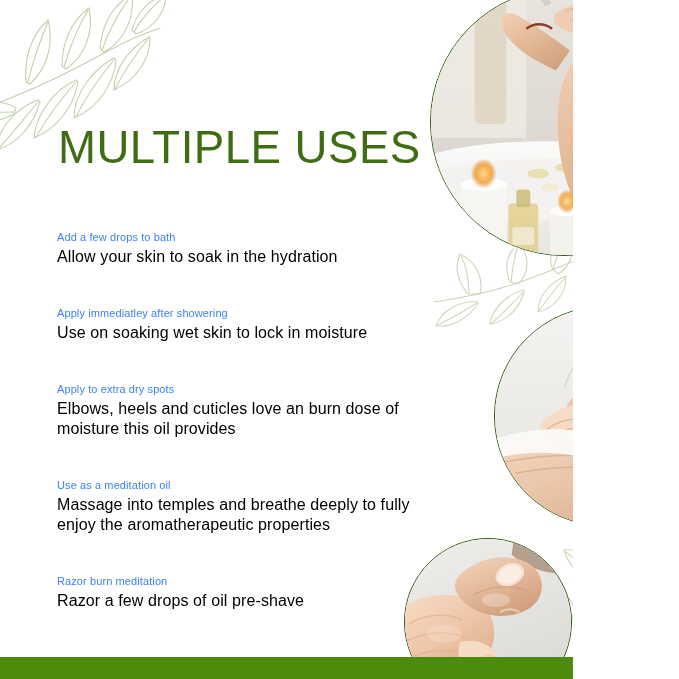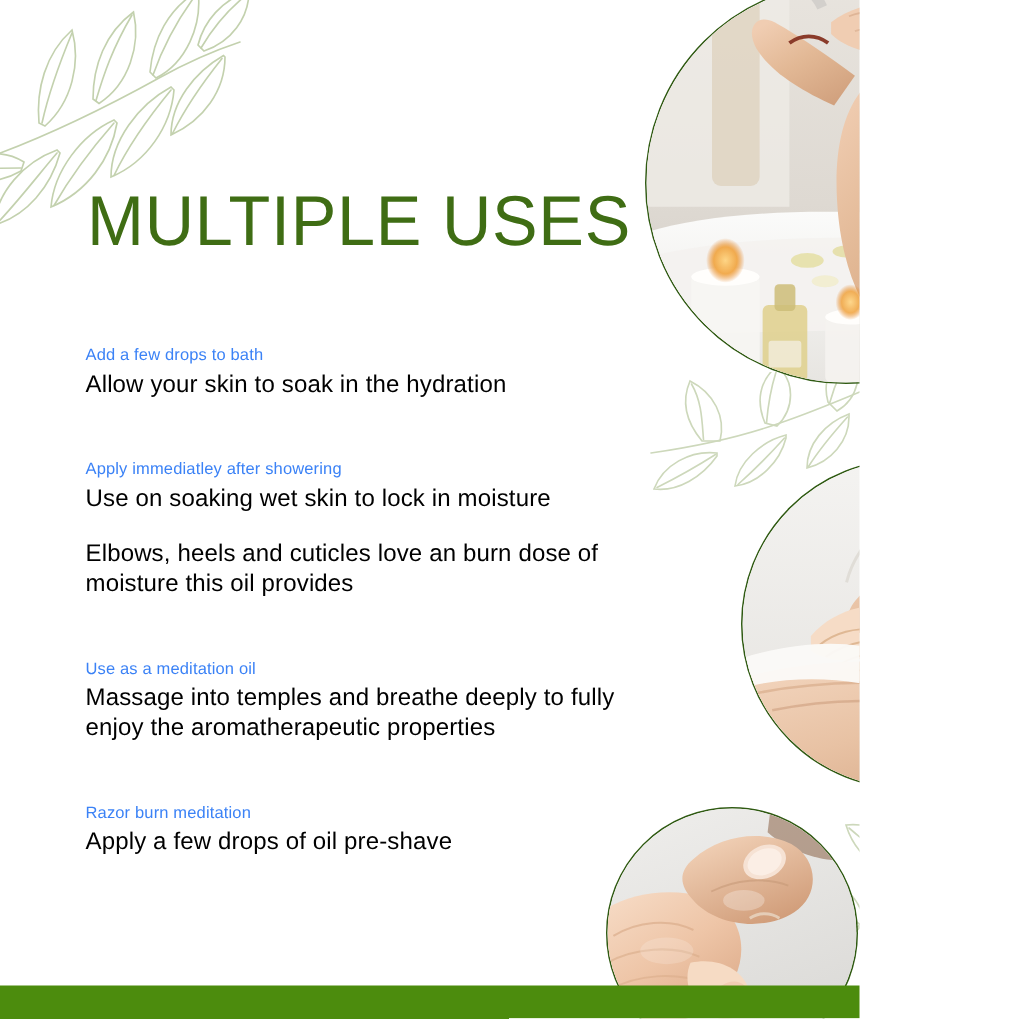--- a/index.html
+++ b/index.html
@@ -184,31 +184,32 @@
       <div class="use-desc">Allow your skin to soak in the hydration</div>
     </div>
 
     <div class="use-block">
       <div class="use-title">Apply immediatley after showering</div>
       <div class="use-desc">Use on soaking wet skin to lock in moisture</div>
     </div>
 
 
     <div class="use-block">
+      <div class="use-title">Apply to extra dry spots</div>
       <div class="use-desc">Elbows, heels and cuticles love an burn dose of moisture this oil provides</div>
     </div>
 
     <div class="use-block">
       <div class="use-title">Use as a meditation oil</div>
       <div class="use-desc">Massage into temples and breathe deeply to fully enjoy the aromatherapeutic properties</div>
     </div>
 
     <div class="use-block">
       <div class="use-title">Razor burn meditation</div>
-      <div class="use-desc">Apply a few drops of oil pre-shave</div>
+      <div class="use-desc">Razor a few drops of oil pre-shave</div>
     </div>
 
   </div>
 
   <div class="deco deco-midsprig">
     <svg viewBox="0 0 175 110" width="175" height="110">
       <g fill="none" stroke="#cdd8bb" stroke-width="1.1" stroke-linecap="round">
         <path d="M2 54 C 30 50, 60 44, 88 34 C 112 26, 140 14, 168 2"></path>
         <path d="M36 46 C 26 34, 22 20, 28 6 C 44 14, 52 30, 48 46 Z"></path>
         <path d="M37 45 C 36 33, 36 20, 29 8"></path>

